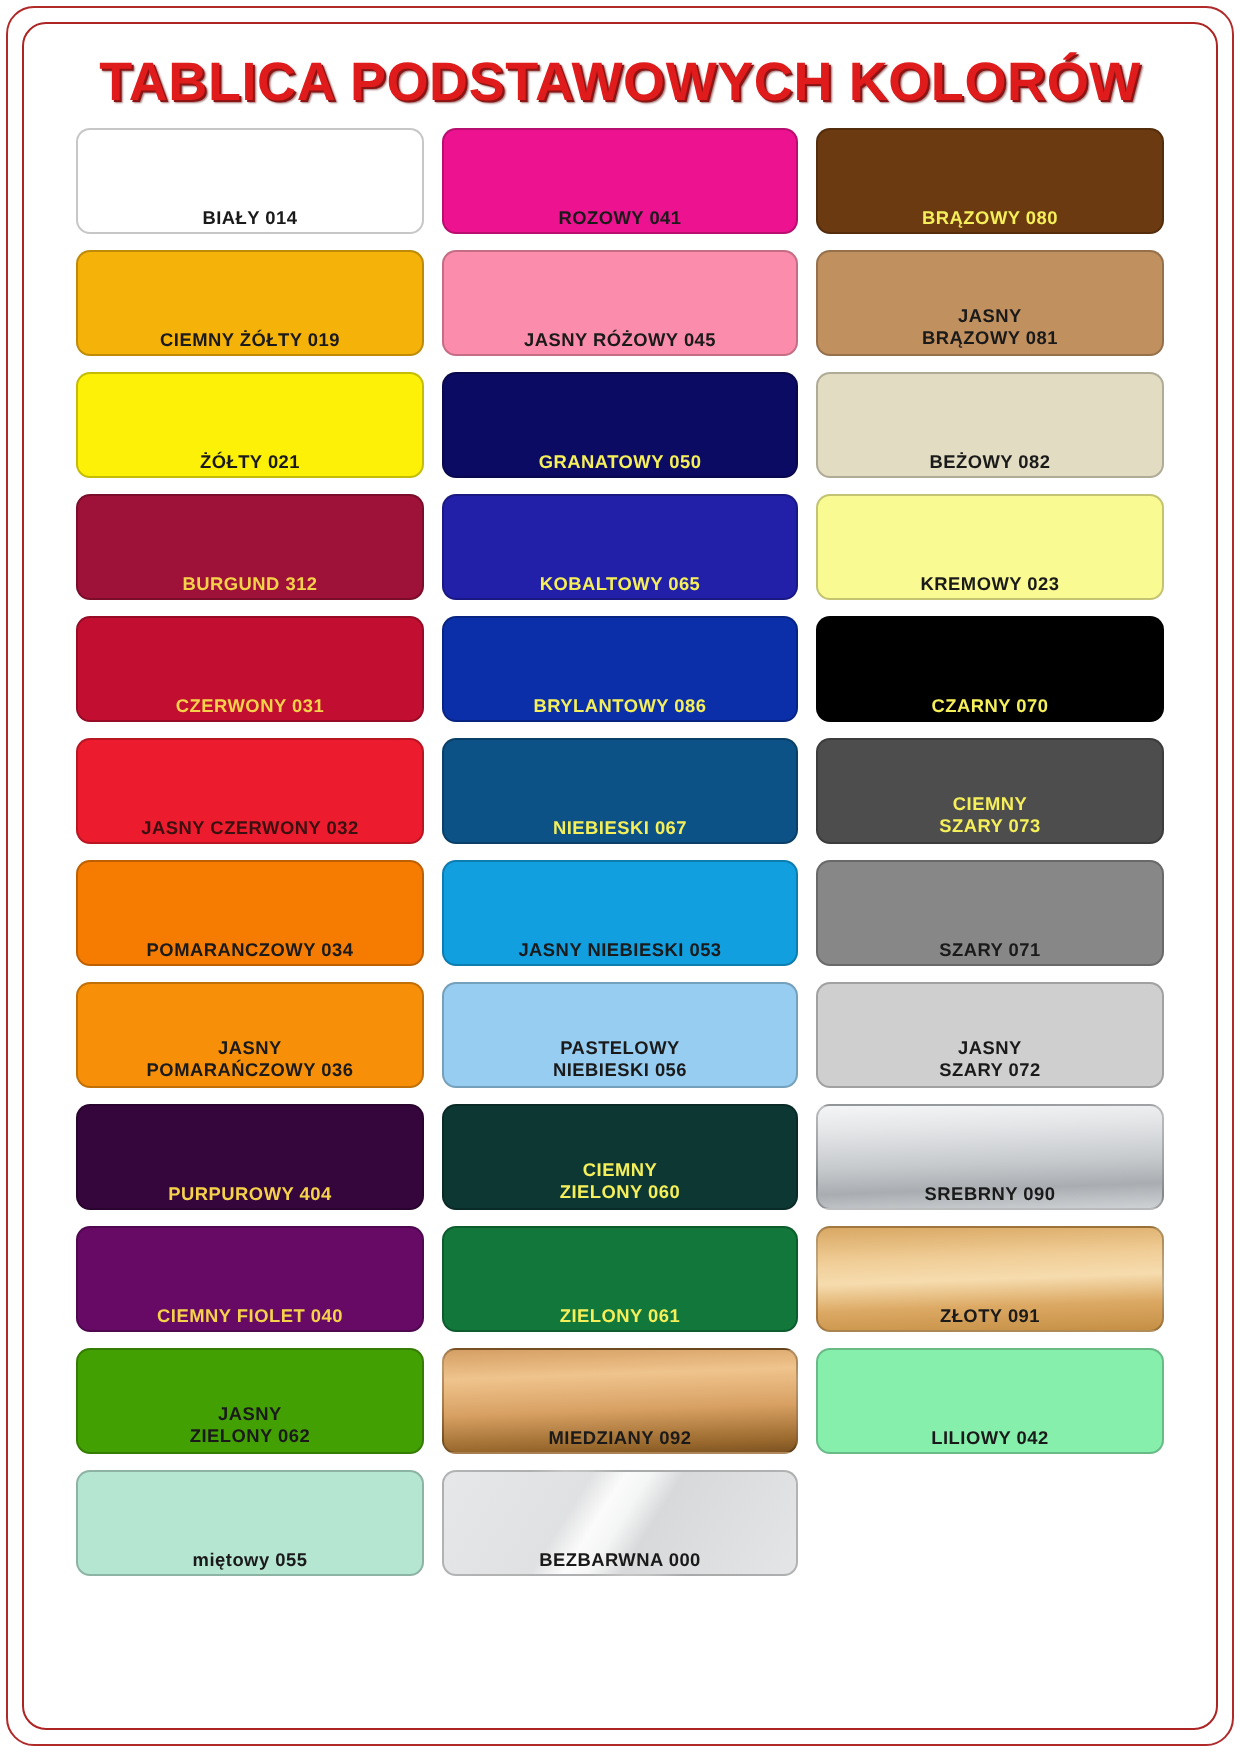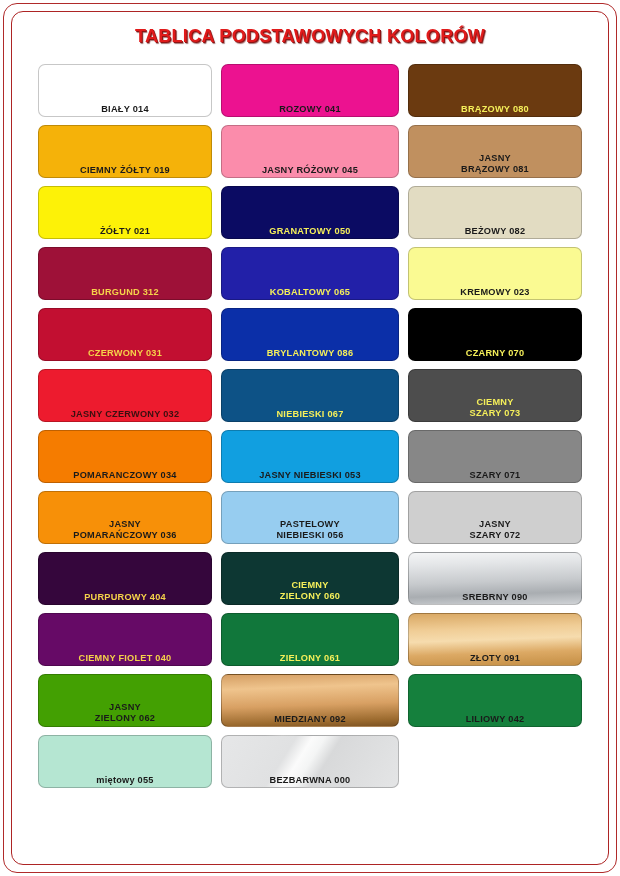--- a/index.html
+++ b/index.html
@@ -38,21 +38,21 @@
     border: 1px solid #ad2424;
     border-radius: 12px;
     background: #ffffff;
   }
 
   .page-title {
     position: absolute;
     left: 0; right: 0;
     top: 26px;
     text-align: center;
-    font-size: 18px;
+    font-size: 27px;
     font-weight: bold;
     letter-spacing: 0.3px;
     color: #e01b1b;
     text-shadow: 1px 1px 0 #8c1414, 1.6px 1.6px 1px rgba(90,10,10,0.55);
     white-space: nowrap;
   }
 
   
   #grid {
     position: absolute;
@@ -215,21 +215,21 @@
       <div class="swatch" style="background: linear-gradient(178deg, rgb(217, 168, 100) 0%, rgb(240, 205, 150) 30%, rgb(246, 220, 174) 50%, rgb(220, 169, 100) 74%, rgb(197, 143, 69) 100%);">
         <div class="label" style="color: rgb(26, 26, 26);">ZŁOTY 091</div>
       </div>
       <div class="swatch" style="background: rgb(67, 160, 2);">
         <div class="label two" style="color: rgb(26, 26, 26);">JASNY
 ZIELONY 062</div>
       </div>
       <div class="swatch" style="background: linear-gradient(178deg, rgb(213, 159, 100) 0%, rgb(239, 196, 141) 26%, rgb(216, 160, 99) 58%, rgb(155, 106, 46) 88%, rgb(125, 83, 34) 100%);">
         <div class="label" style="color: rgb(26, 26, 26);">MIEDZIANY 092</div>
       </div>
-      <div class="swatch" style="background: #15803d;">
+      <div class="swatch" style="background: #86efac;">
         <div class="label" style="color: rgb(26, 26, 26);">LILIOWY 042</div>
       </div>
       <div class="swatch" style="background: rgb(181, 230, 210);">
         <div class="label" style="color: rgb(26, 26, 26);">miętowy 055</div>
       </div>
       <div class="swatch" style="background: linear-gradient(122deg, rgb(230, 231, 232) 0%, rgb(224, 225, 226) 36%, rgb(251, 251, 251) 44%, rgb(244, 245, 245) 50%, rgb(216, 217, 218) 58%, rgb(228, 229, 230) 100%);">
         <div class="label" style="color: rgb(26, 26, 26);">BEZBARWNA 000</div>
       </div>
     </div>
 

